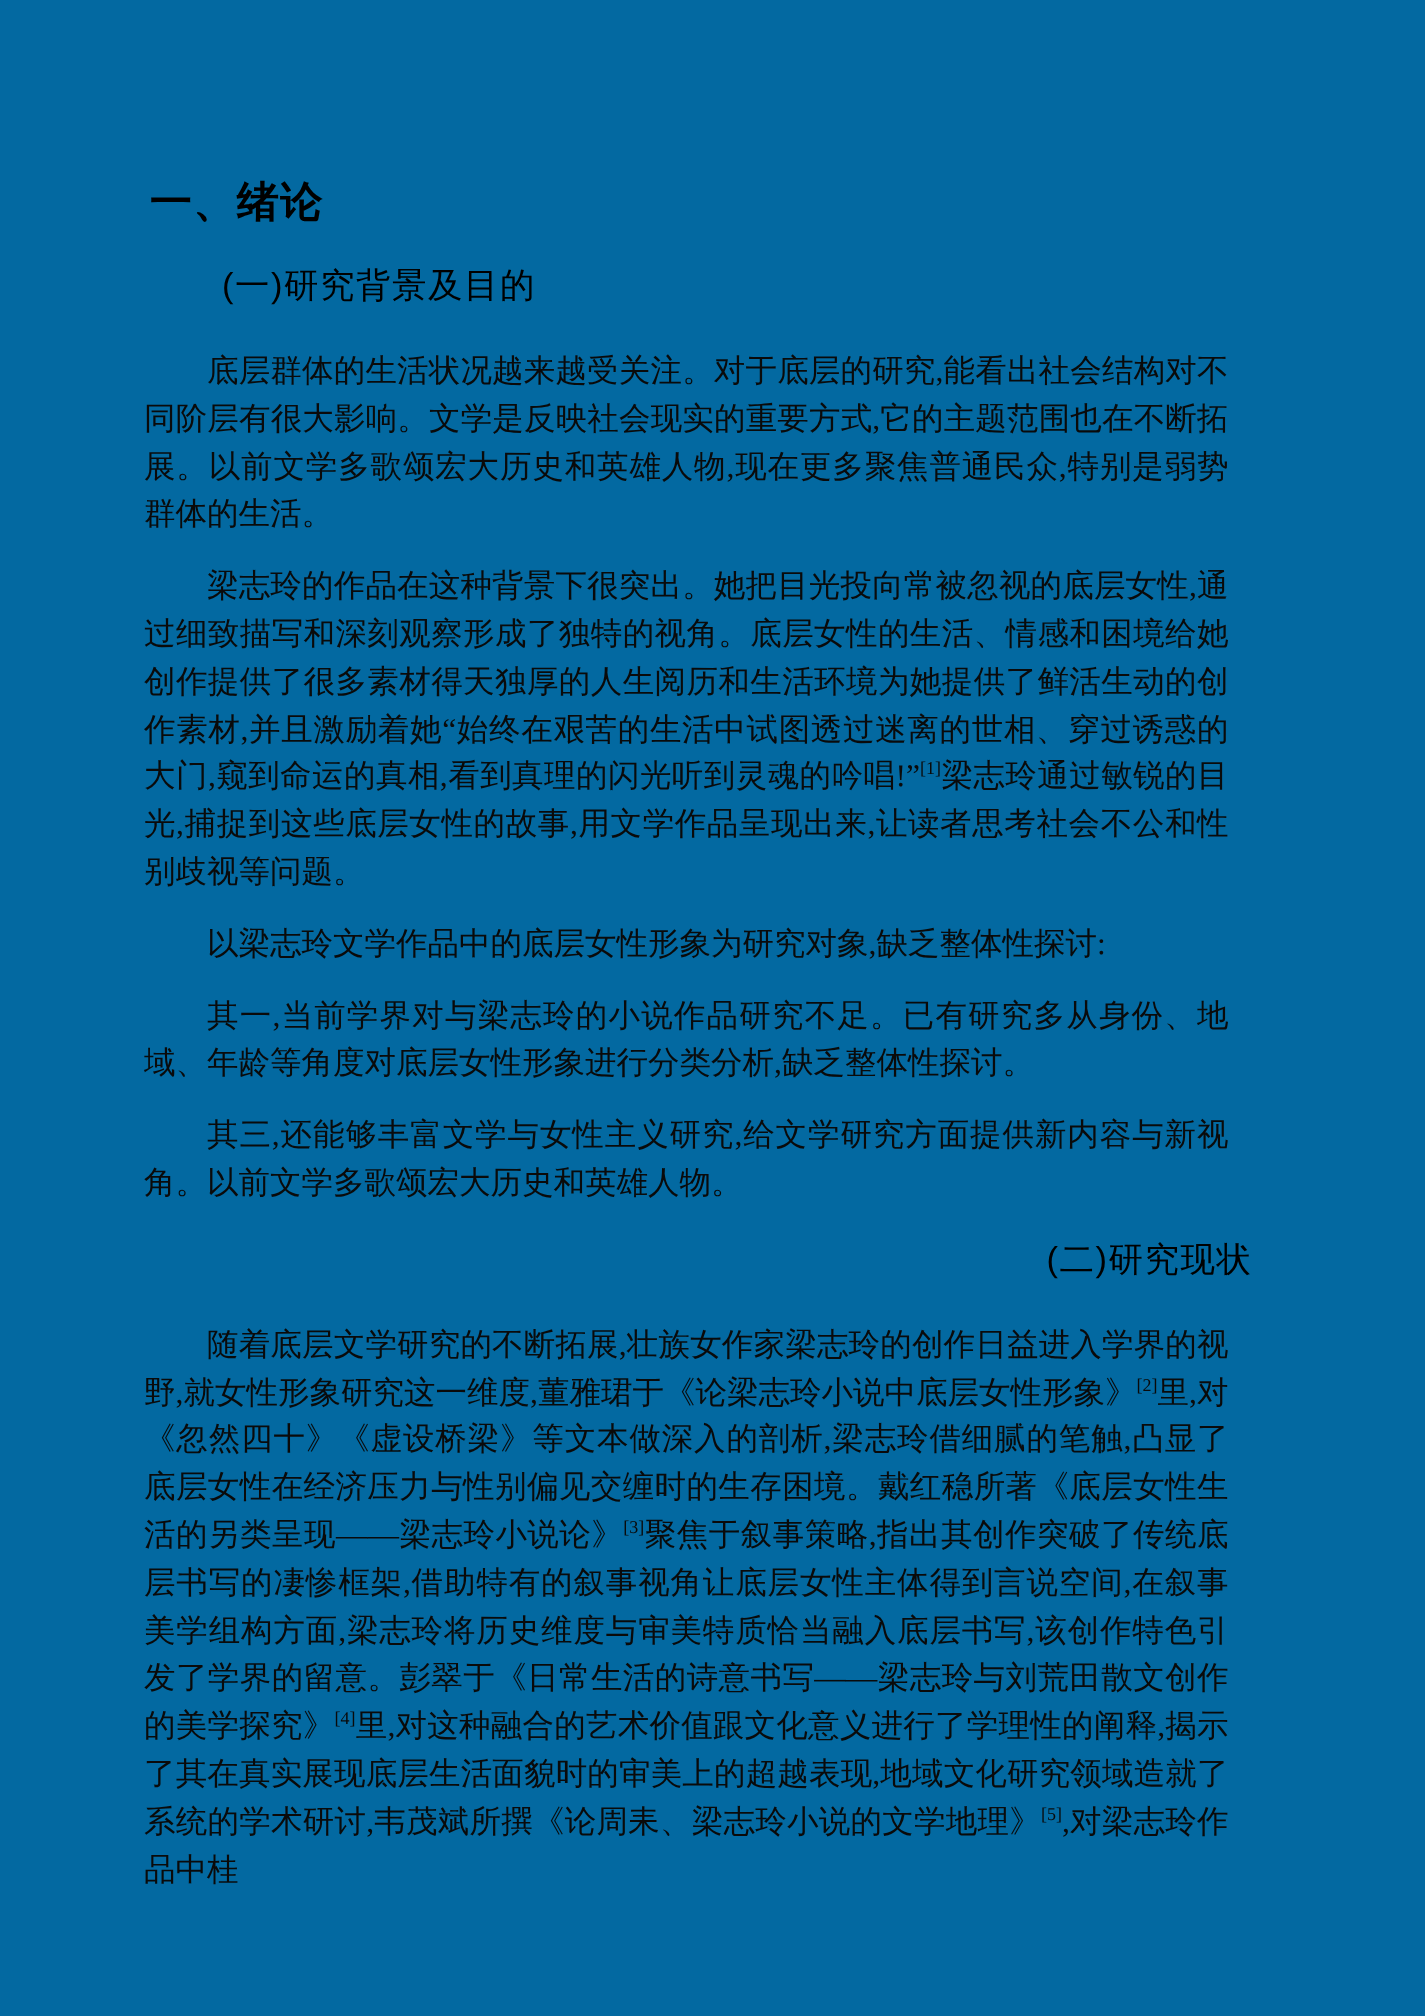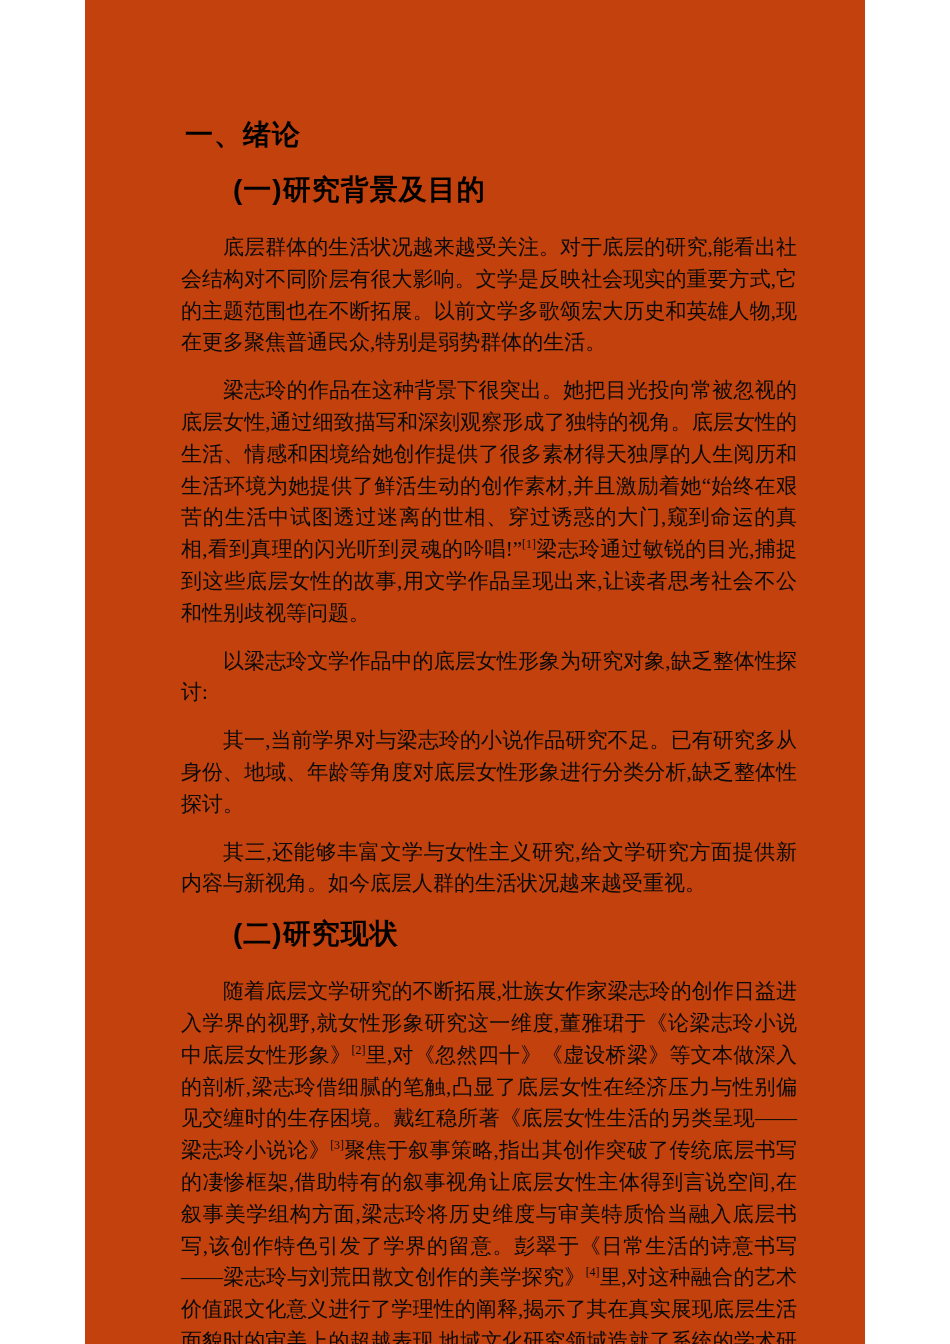--- a/index.html
+++ b/index.html
@@ -2,47 +2,48 @@
 <html lang="zh"><head>
 <meta charset="utf-8">
 <style>
   html, body {
     margin: 0;
     padding: 0;
     background: #ffffff;
   }
   .page {
     position: relative;
-    width: 780px;
+    width: 950px;
     height: 1344px;
     margin: 0 auto;
-    background: #c2410c;
+    background: #0369a1;
     color: #000000;
     box-sizing: border-box;
-    padding: 118px 52px 0 80px;
+    padding: 118px 115px 0 80px;
     overflow: hidden;
   }
   h1.doc-h1 {
     font-family: "Liberation Sans", "DejaVu Sans", sans-serif;
     font-size: 28px;
     font-weight: 700;
     line-height: 34px;
     margin: 0 0 22px 20px;
     letter-spacing: 1px;
   }
   h2.doc-h2 {
     font-family: "Liberation Sans", "DejaVu Sans", sans-serif;
-    font-size: 28px;
-    font-weight: 700;
+    font-size: 23px;
+    font-weight: 400;
     line-height: 32px;
     margin: 0 0 26px 68px;
     letter-spacing: 1px;
   }
   h2.doc-h2.second {
     margin-top: 18px;
+    text-align: right;
   }
   .paragraphs p.body-para {
     font-family: "Liberation Serif", "DejaVu Serif", serif;
     font-size: 21px;
     line-height: 31.8px;
     margin: 16px;
     text-align: justify;
     text-indent: 2em;
     word-break: break-all;
     color: #0a0a0a;
@@ -61,21 +62,21 @@
 
   <h1 class="doc-h1">一、绪论</h1>
 
   <h2 class="doc-h2">(一)研究背景及目的</h2>
 
   <div class="paragraphs">
       <p class="body-para">底层群体的生活状况越来越受关注。对于底层的研究,能看出社会结构对不同阶层有很大影响。文学是反映社会现实的重要方式,它的主题范围也在不断拓展。以前文学多歌颂宏大历史和英雄人物,现在更多聚焦普通民众,特别是弱势群体的生活。</p>
       <p class="body-para">梁志玲的作品在这种背景下很突出。她把目光投向常被忽视的底层女性,通过细致描写和深刻观察形成了独特的视角。底层女性的生活、情感和困境给她创作提供了很多素材得天独厚的人生阅历和生活环境为她提供了鲜活生动的创作素材,并且激励着她“始终在艰苦的生活中试图透过迷离的世相、穿过诱惑的大门,窥到命运的真相,看到真理的闪光听到灵魂的吟唱!”<sup class="fnref">[1]</sup>梁志玲通过敏锐的目光,捕捉到这些底层女性的故事,用文学作品呈现出来,让读者思考社会不公和性别歧视等问题。</p>
       <p class="body-para">以梁志玲文学作品中的底层女性形象为研究对象,缺乏整体性探讨:</p>
       <p class="body-para">其一,当前学界对与梁志玲的小说作品研究不足。已有研究多从身份、地域、年龄等角度对底层女性形象进行分类分析,缺乏整体性探讨。</p>
-      <p class="body-para">其三,还能够丰富文学与女性主义研究,给文学研究方面提供新内容与新视角。如今底层人群的生活状况越来越受重视。</p>
+      <p class="body-para">其三,还能够丰富文学与女性主义研究,给文学研究方面提供新内容与新视角。以前文学多歌颂宏大历史和英雄人物。</p>
     </div>
 
   <h2 class="doc-h2 second">(二)研究现状</h2>
 
   <div class="paragraphs">
       <p class="body-para">随着底层文学研究的不断拓展,壮族女作家梁志玲的创作日益进入学界的视野,就女性形象研究这一维度,董雅珺于《论梁志玲小说中底层女性形象》<sup class="fnref">[2]</sup>里,对《忽然四十》《虚设桥梁》等文本做深入的剖析,梁志玲借细腻的笔触,凸显了底层女性在经济压力与性别偏见交缠时的生存困境。戴红稳所著《底层女性生活的另类呈现——梁志玲小说论》<sup class="fnref">[3]</sup>聚焦于叙事策略,指出其创作突破了传统底层书写的凄惨框架,借助特有的叙事视角让底层女性主体得到言说空间,在叙事美学组构方面,梁志玲将历史维度与审美特质恰当融入底层书写,该创作特色引发了学界的留意。彭翠于《日常生活的诗意书写——梁志玲与刘荒田散文创作的美学探究》<sup class="fnref">[4]</sup>里,对这种融合的艺术价值跟文化意义进行了学理性的阐释,揭示了其在真实展现底层生活面貌时的审美上的超越表现,地域文化研究领域造就了系统的学术研讨,韦茂斌所撰《论周耒、梁志玲小说的文学地理》<sup class="fnref">[5]</sup>,对梁志玲作品中桂</p>
     </div>
 
 </div>
 

